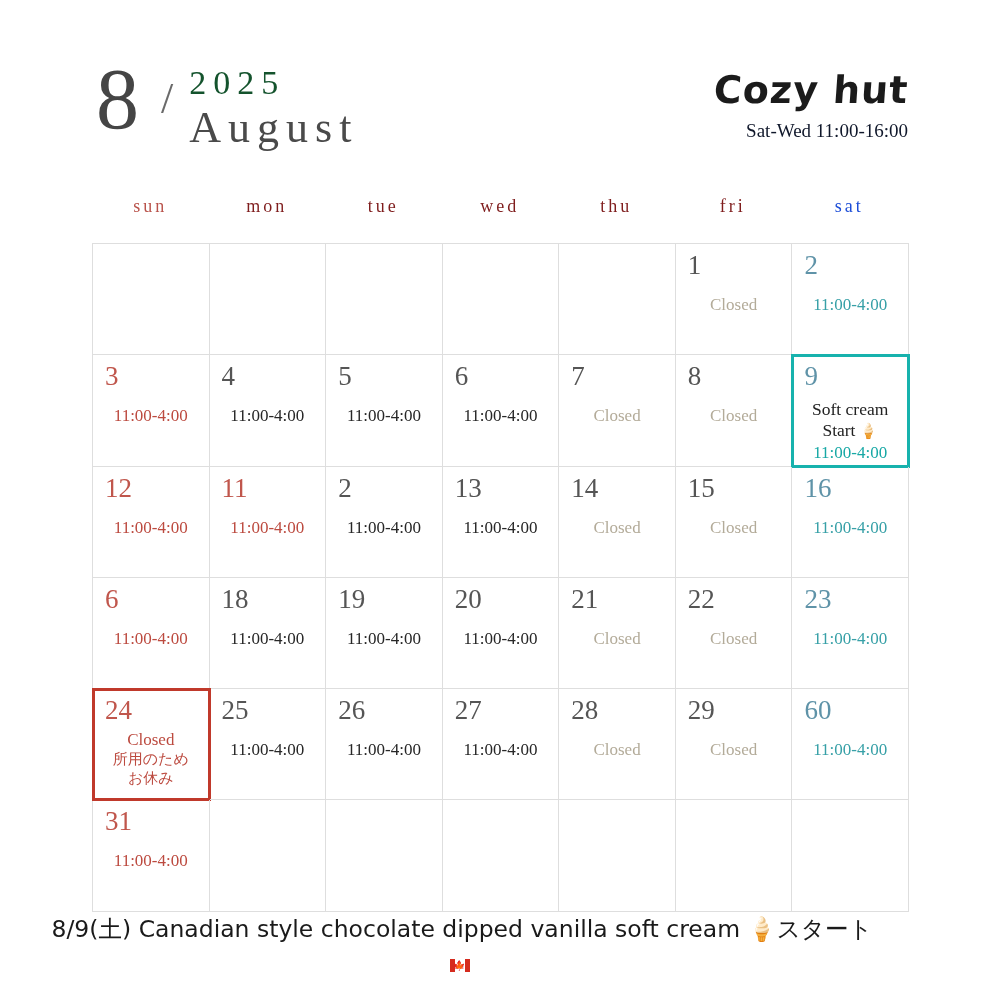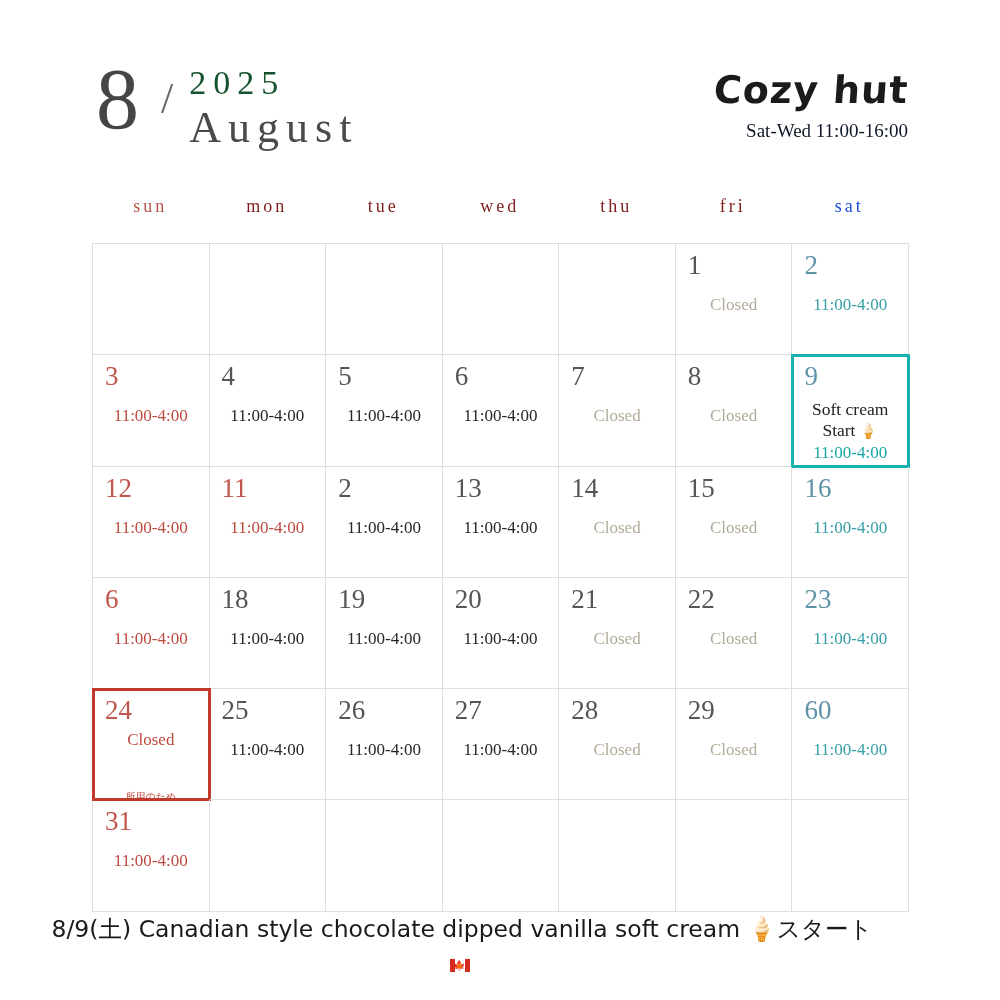--- a/index.html
+++ b/index.html
@@ -171,23 +171,22 @@
   }
   .closed-block {
     text-align: center;
     font-size: 17px;
     line-height: 21px;
     color: #bc4a3f;
     margin-top: 4px;
   }
   .closed-block .jp {
     font-family: "DejaVu Sans", sans-serif;
-    font-size: 10px;
+    font-size: 15px;
     line-height: 19px;
-    margin-top: 37px;
   }
   .cone {
     font-size: 15px;
   }
 
   
   .footer {
     position: absolute;
     left: 0;
     top: 912px;

